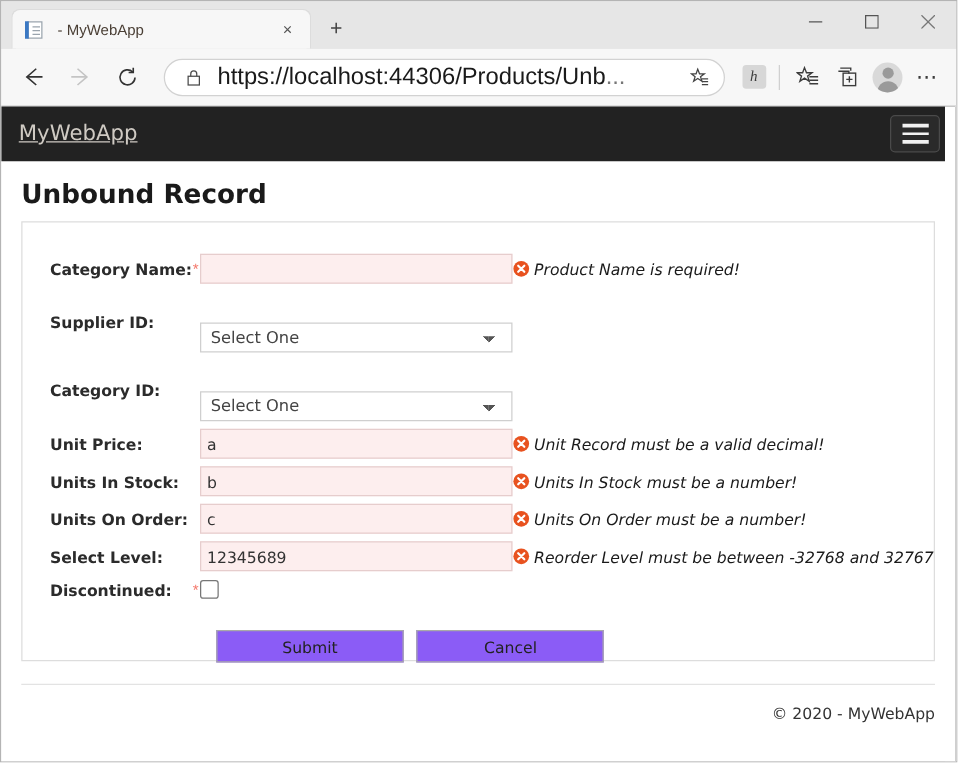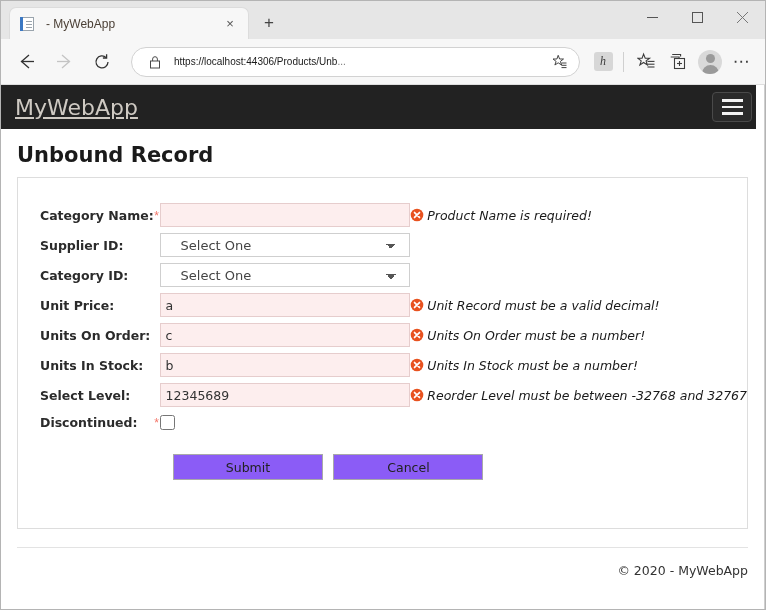--- a/index.html
+++ b/index.html
@@ -90,21 +90,21 @@
     border: 1px solid #d2d2d2;
     border-radius: 15px;
     display: flex; align-items: center;
     padding: 0 6px 0 14px;
     margin: 0 6px 0 8px;
     min-width: 0;
   }
   .lock { width: 18px; flex: none; display: flex; align-items: center; justify-content: center; color: #4a4a4a; }
   .url {
     flex: 1; margin-left: 10px;
-    font-size: 10px; color: #777;
+    font-size: 19px; color: #777;
     white-space: nowrap; overflow: hidden;
     min-width: 0;
   }
   .url b { color: #1a1a1a; font-weight: normal; }
   .star { width: 26px; flex: none; display: flex; align-items: center; justify-content: center; color: #444; }
   .tb-icon {
     width: 30px; height: 30px; flex: none;
     display: flex; align-items: center; justify-content: center;
     color: #3c3c3c; margin-left: 2px;
   }
@@ -138,21 +138,21 @@
     border-right: 1px solid #cfcfcf;
   }
 
   .navbar {
     height: 44px; background: #222222;
     display: flex; align-items: center;
     padding: 0 12px 0 14px;
     flex: none;
   }
   .brand {
-    color: #cfcac3; font-size: 22px;
+    color: #cfcac3; font-size: 17px;
     text-decoration: underline;
     font-family: "DejaVu Sans", sans-serif;
   }
   .navbar-toggler {
     margin-left: auto;
     width: 40px; height: 30px;
     border: 1px solid #4a4a4a; border-radius: 4px;
     display: flex; flex-direction: column;
     align-items: center; justify-content: center;
     gap: 4px; background: #2a2a2a;
@@ -199,22 +199,22 @@
   input.txt.error { background: #fdeeee; border-color: #e6cdcd; }
   select.sel {
     -webkit-appearance: none; appearance: none;
     width: 250px;
     background-image:
       linear-gradient(45deg, transparent 50%, #555 50%),
       linear-gradient(135deg, #555 50%, transparent 50%);
     background-position: calc(100% - 18px) 10px, calc(100% - 13px) 10px;
     background-size: 5px 5px, 5px 5px;
     background-repeat: no-repeat;
-    padding-left: 20px;
-    font-size: 13px; color: #444;
+    padding-left: 8px;
+    font-size: 13px; color: #444; margin-top: 25px;
   }
   input.chk { width: 15px; height: 15px; margin: 0; vertical-align: middle; }
 
   .errmsg {
     display: flex; align-items: center;
     font-size: 12.5px; font-style: italic;
     color: #1a1a1a;
     font-family: "DejaVu Sans", sans-serif;
   }
   .err-icon { width: 14px; height: 14px; flex: none; margin-right: 3px; }
@@ -415,50 +415,50 @@
                   <svg class="err-icon" viewBox="0 0 16 16">
                     <circle cx="8" cy="8" r="7.2" fill="#e8521f"></circle>
                     <path d="M5.2 5.2 L10.8 10.8 M10.8 5.2 L5.2 10.8" stroke="#fff" stroke-width="2" stroke-linecap="round"></path>
                   </svg>
                   <span>Unit Record must be a valid decimal!</span>
                 </div>
               </td>
             </tr>
 
             <tr>
+              <td class="lbl">Units In Stock:</td>
+              <td class="req"></td>
+              <td class="fld"><input class="txt error" type="text" value="b" style=""></td>
+              <td class="msg">
+                <div class="errmsg">
+                  <svg class="err-icon" viewBox="0 0 16 16">
+                    <circle cx="8" cy="8" r="7.2" fill="#e8521f"></circle>
+                    <path d="M5.2 5.2 L10.8 10.8 M10.8 5.2 L5.2 10.8" stroke="#fff" stroke-width="2" stroke-linecap="round"></path>
+                  </svg>
+                  <span>Units In Stock must be a number!</span>
+                </div>
+              </td>
+            </tr>
+
+            <tr>
               <td class="lbl">Units On Order:</td>
               <td class="req"></td>
               <td class="fld"><input class="txt error" type="text" value="c" style=""></td>
               <td class="msg">
                 <div class="errmsg">
                   <svg class="err-icon" viewBox="0 0 16 16">
                     <circle cx="8" cy="8" r="7.2" fill="#e8521f"></circle>
                     <path d="M5.2 5.2 L10.8 10.8 M10.8 5.2 L5.2 10.8" stroke="#fff" stroke-width="2" stroke-linecap="round"></path>
                   </svg>
                   <span>Units On Order must be a number!</span>
                 </div>
               </td>
             </tr>
 
             <tr>
-              <td class="lbl">Units In Stock:</td>
-              <td class="req"></td>
-              <td class="fld"><input class="txt error" type="text" value="b" style=""></td>
-              <td class="msg">
-                <div class="errmsg">
-                  <svg class="err-icon" viewBox="0 0 16 16">
-                    <circle cx="8" cy="8" r="7.2" fill="#e8521f"></circle>
-                    <path d="M5.2 5.2 L10.8 10.8 M10.8 5.2 L5.2 10.8" stroke="#fff" stroke-width="2" stroke-linecap="round"></path>
-                  </svg>
-                  <span>Units In Stock must be a number!</span>
-                </div>
-              </td>
-            </tr>
-
-            <tr>
               <td class="lbl">Select Level:</td>
               <td class="req"></td>
               <td class="fld"><input class="txt error" type="text" value="12345689" style=""></td>
               <td class="msg">
                 <div class="errmsg">
                   <svg class="err-icon" viewBox="0 0 16 16">
                     <circle cx="8" cy="8" r="7.2" fill="#e8521f"></circle>
                     <path d="M5.2 5.2 L10.8 10.8 M10.8 5.2 L5.2 10.8" stroke="#fff" stroke-width="2" stroke-linecap="round"></path>
                   </svg>
                   <span>Reorder Level must be between -32768 and 32767</span>

